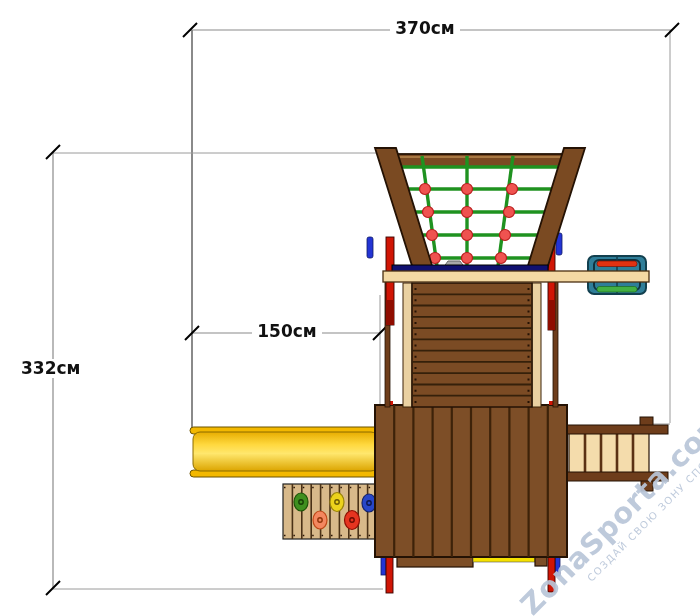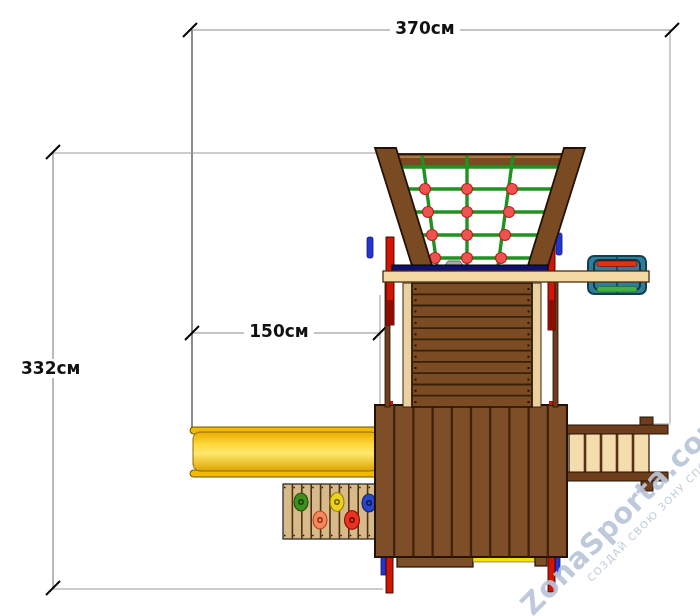--- a/index.html
+++ b/index.html
@@ -217,21 +217,21 @@
     <rect x="597" y="286.5" width="40" height="5.5" rx="2.5" fill="#43b043" stroke="#1c6b1c" stroke-width="0.7"></rect>
   </g>
 </svg>
 
 <div class="dim-label" style="left:385px;top:19px;width:80px;">
   <span>370см</span>
 </div>
 <div class="dim-label" style="left:16px;top:359px;width:62px;">
   <span>332см</span>
 </div>
-<div class="dim-label" style="left:240px;top:322px;width:78px;">
+<div class="dim-label" style="left:248px;top:322px;width:78px;">
   <span>150см</span>
 </div>
 
 <div class="watermark">
   <span class="wm-brand">ZonaSporta.com</span>
   <span class="wm-slogan">СОЗДАЙ СВОЮ ЗОНУ СПОРТА</span>
 </div>
 
 </div>
 

